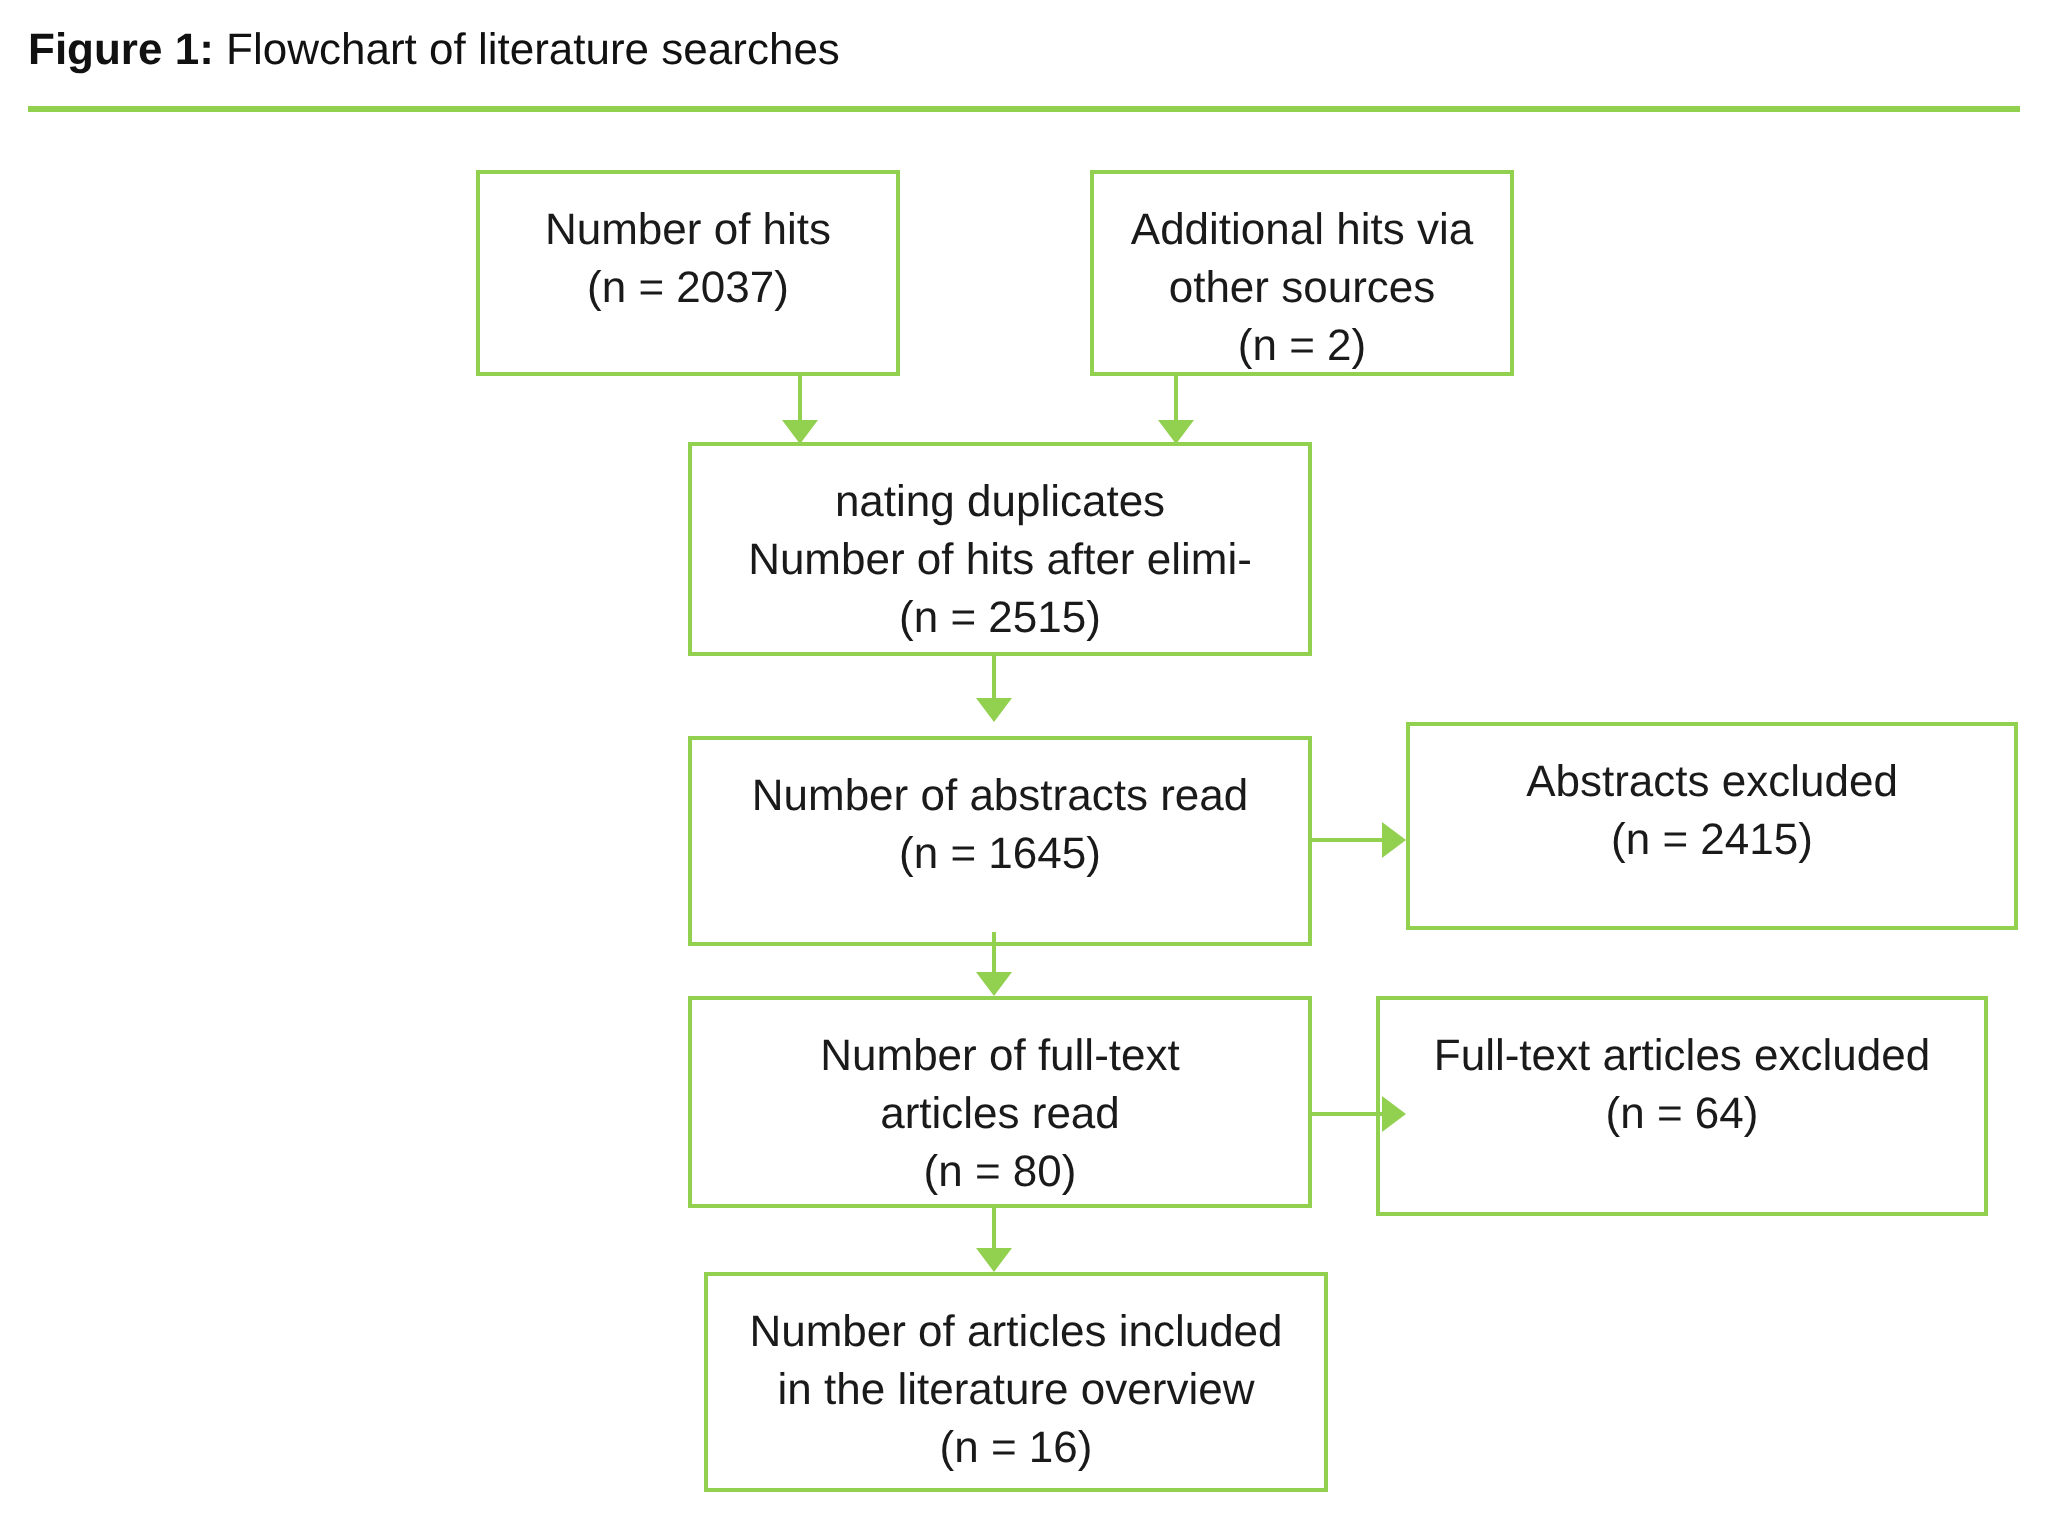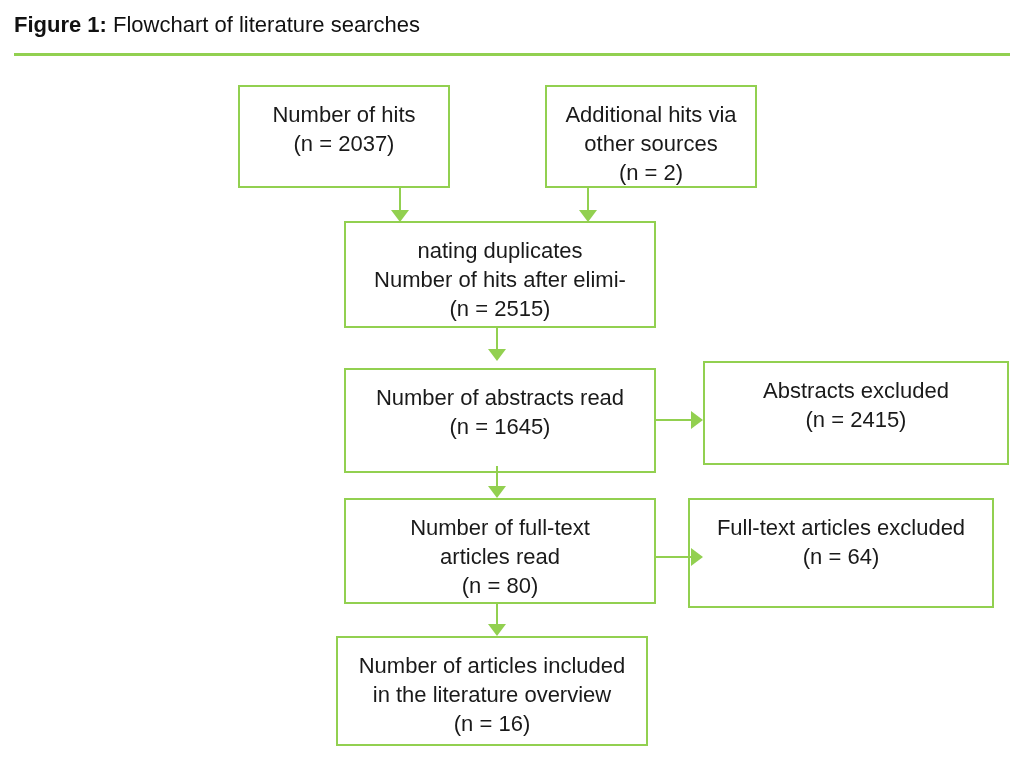--- a/index.html
+++ b/index.html
@@ -86,21 +86,21 @@
     border-left: 12px solid var(--green);
   }
   
   #box-hits               { left: 238px; top: 85px;  width: 212px; height: 103px; }
   #box-additional         { left: 545px; top: 85px;  width: 212px; height: 103px; }
   #box-deduplicated       { left: 344px; top: 221px; width: 312px; height: 107px; }
   #box-abstracts-read     { left: 344px; top: 353px; width: 312px; height: 105px; margin-top: 15px; }
   #box-abstracts-excluded { left: 703px; top: 361px; width: 306px; height: 104px; }
   #box-fulltext-read      { left: 344px; top: 498px; width: 312px; height: 106px; }
   #box-fulltext-excluded  { left: 688px; top: 498px; width: 306px; height: 110px; }
-  #box-included           { left: 336px; top: 636px; width: 312px; height: 110px; }
+  #box-included           { left: 352px; top: 636px; width: 312px; height: 110px; }
 
   #arrow-hits-down       { left: 399px; top: 188px; height: 22px; }
   #arrow-additional-down { left: 587px; top: 188px; height: 22px; }
   #arrow-dedup-down      { left: 496px; top: 328px; height: 21px; }
   #arrow-abstracts-down  { left: 496px; top: 466px; height: 20px; }
   #arrow-fulltext-down   { left: 496px; top: 604px; height: 20px; }
   #arrow-abstracts-right { left: 656px; top: 419px; width: 35px; }
   #arrow-fulltext-right  { left: 656px; top: 556px; width: 35px; }
 </style>
 </head>

